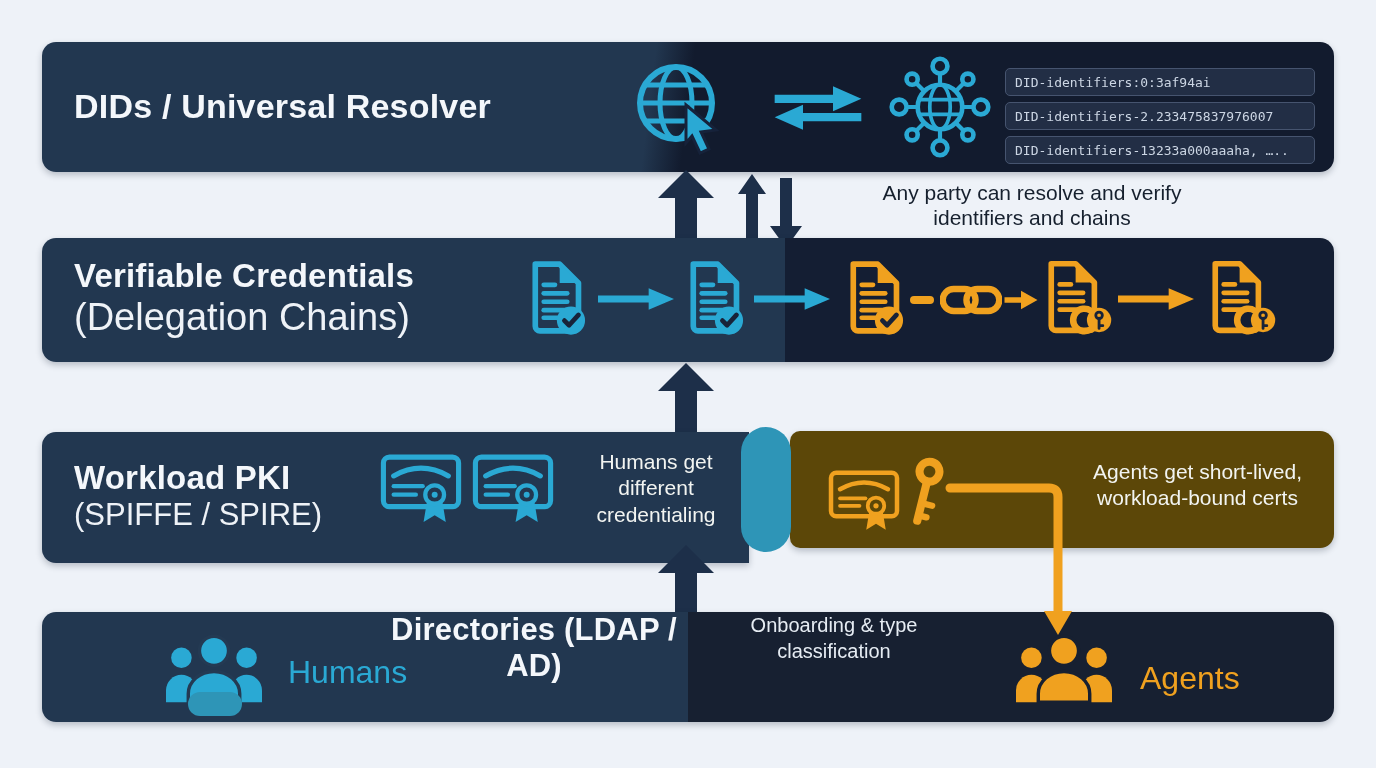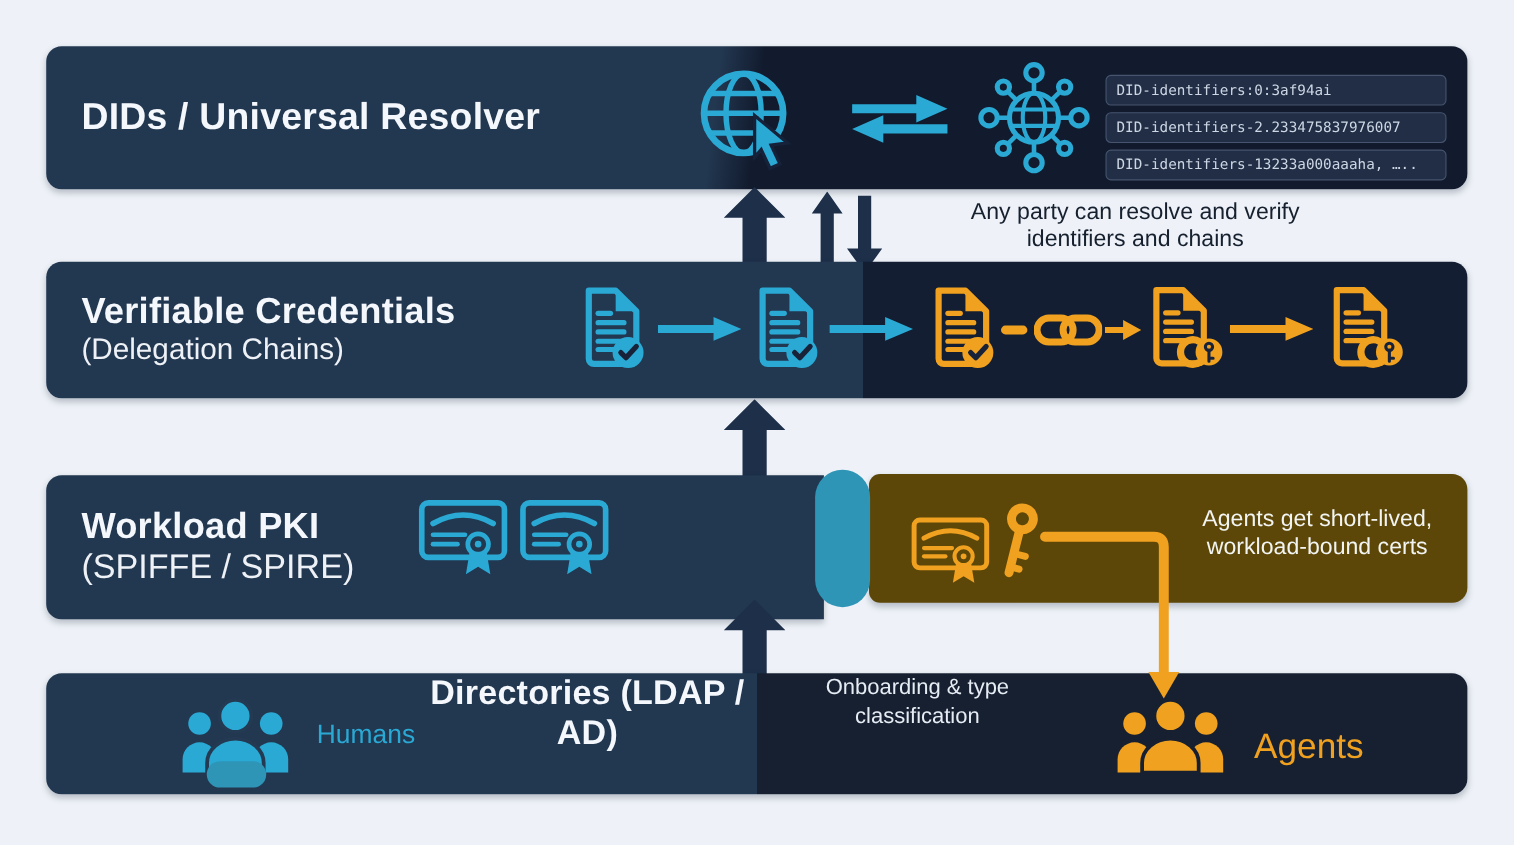--- a/index.html
+++ b/index.html
@@ -14,40 +14,40 @@
   #pki-left{position:absolute;left:42px;top:432px;width:707px;height:131px;background:var(--navy,#223750);border-radius:14px 0 0 14px;box-shadow:0 3px 6px rgba(20,30,50,.25);}
   #pki-right{position:absolute;left:790px;top:431px;width:544px;height:117px;background:var(--olive,#5c4708);border-radius:10px 14px 14px 10px;box-shadow:0 3px 6px rgba(20,30,50,.25);}
   #pki-divider{position:absolute;left:741px;top:427px;width:50px;height:125px;border-radius:25px;background:var(--teal,#2e95b7);z-index:3;}
 
   .row-text{position:absolute;left:32px;top:0;height:100%;display:flex;flex-direction:column;justify-content:center;}
   .t1{color:#f4f7fb;font-weight:bold;letter-spacing:.2px;}
   .t2{color:#dde5ee;}
   #layer-dids .t1{font-size:34px;line-height:1.15;}
   #layer-dids .t2{font-size:22px;line-height:1.25;}
   #layer-vc .t1{font-size:33px;line-height:1.1;}
-  #layer-vc .t2{font-size:27px;font-weight:normal;color:#eef2f7;line-height:1.25;}
+  #layer-vc .t2{font-size:38px;font-weight:normal;color:#eef2f7;line-height:1.25;}
   #pki-left .t1{font-size:33px;line-height:1.1;}
   #pki-left .t2{font-size:31px;font-weight:normal;color:#eef2f7;line-height:1.25;}
 
   .abs{position:absolute;}
   .ic-cyan{color:var(--cyan,#2aa9d4);}
   .ic-orange{color:var(--orange,#f0a11f);}
   .ic-navy{color:var(--arrow-navy,#1d2f49);}
   svg{display:block;}
 
   .chips{position:absolute;left:963px;top:26px;display:flex;flex-direction:column;gap:6px;justify-content:flex-end;}
   .chip{width:290px;height:22px;background:var(--chip-bg,#222e45);border:1px solid var(--chip-border,#46546f);border-radius:5px;display:flex;align-items:center;padding:2px 9px;}
   .chip span{font-family:"DejaVu Sans Mono", monospace;font-size:13px;color:var(--chip-text,#ccd6e4);white-space:nowrap;}
 
   .note{color:var(--note-text,#16202e);font-size:21px;font-weight:500;text-align:center;line-height:1.18;}
   .note-light{color:#f2f4f1;font-size:21px;text-align:center;line-height:1.25;}
 
   .dash{width:24px;height:8px;border-radius:4px;background:var(--orange,#f0a11f);}
 
-  .label-cyan{color:var(--cyan,#2aa9d4);font-size:24px;text-align:center;}
+  .label-cyan{color:var(--cyan,#2aa9d4);font-size:32px;text-align:center;}
   .label-orange{color:var(--orange,#f0a11f);font-size:32px;}
 
   .dir-center{position:absolute;left:327px;top:0;width:600px;height:100%;display:flex;flex-direction:row;justify-content:center;text-align:center;}
   .dir-center .t1{font-size:31px;}
   .dir-center .t2{font-size:20px;color:#e6ecf3;line-height:1.3;}
 
   #humans-accent{position:absolute;left:146px;top:80px;width:54px;height:24px;border-radius:12px;background:var(--teal,#2e95b7);}
 </style>
 </head>
 <body>
@@ -276,20 +276,21 @@
       <svg viewBox="0 0 96 90" width="82" height="78">
         <rect x="4" y="10" width="88" height="58" rx="7" fill="none" stroke="currentColor" stroke-width="6"></rect>
         <path d="M16 32 Q48 14 80 32" fill="none" stroke="currentColor" stroke-width="6" stroke-linecap="round"></path>
         <line x1="16" y1="44" x2="50" y2="44" stroke="currentColor" stroke-width="5" stroke-linecap="round"></line>
         <line x1="16" y1="54" x2="42" y2="54" stroke="currentColor" stroke-width="5" stroke-linecap="round"></line>
         <path d="M55 62 L51 86 L64 78 L77 86 L73 62" fill="currentColor"></path>
         <circle cx="64" cy="54" r="11" fill="none" stroke="currentColor" stroke-width="5"></circle>
         <circle cx="64" cy="54" r="3.5" fill="currentColor"></circle>
       </svg>
     </div>
+    <div class="abs note-light" style="left:534px;top:17px;width:160px;">Humans get different credentialing</div>
   </div>
 
   <div id="pki-divider"></div>
 
   <div id="pki-right">
     <div class="abs ic-orange" style="left:38px;top:34px;">
       <svg viewBox="0 0 96 90" width="72" height="68">
         <rect x="4" y="10" width="88" height="58" rx="7" fill="none" stroke="currentColor" stroke-width="6"></rect>
         <path d="M16 32 Q48 14 80 32" fill="none" stroke="currentColor" stroke-width="6" stroke-linecap="round"></path>
         <line x1="16" y1="44" x2="50" y2="44" stroke="currentColor" stroke-width="5" stroke-linecap="round"></line>

